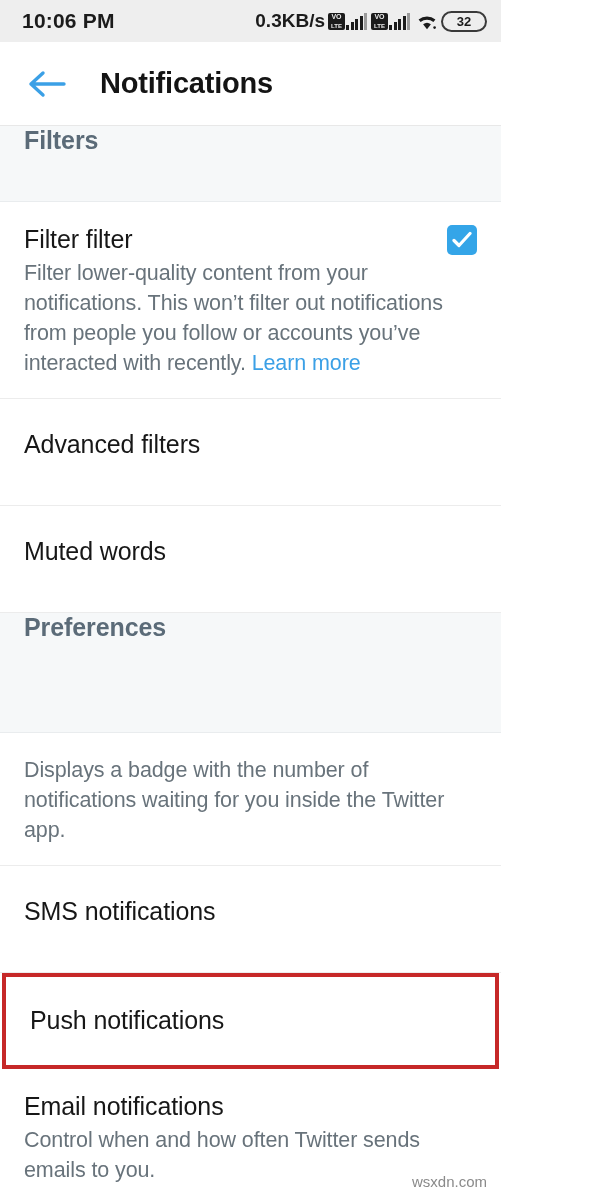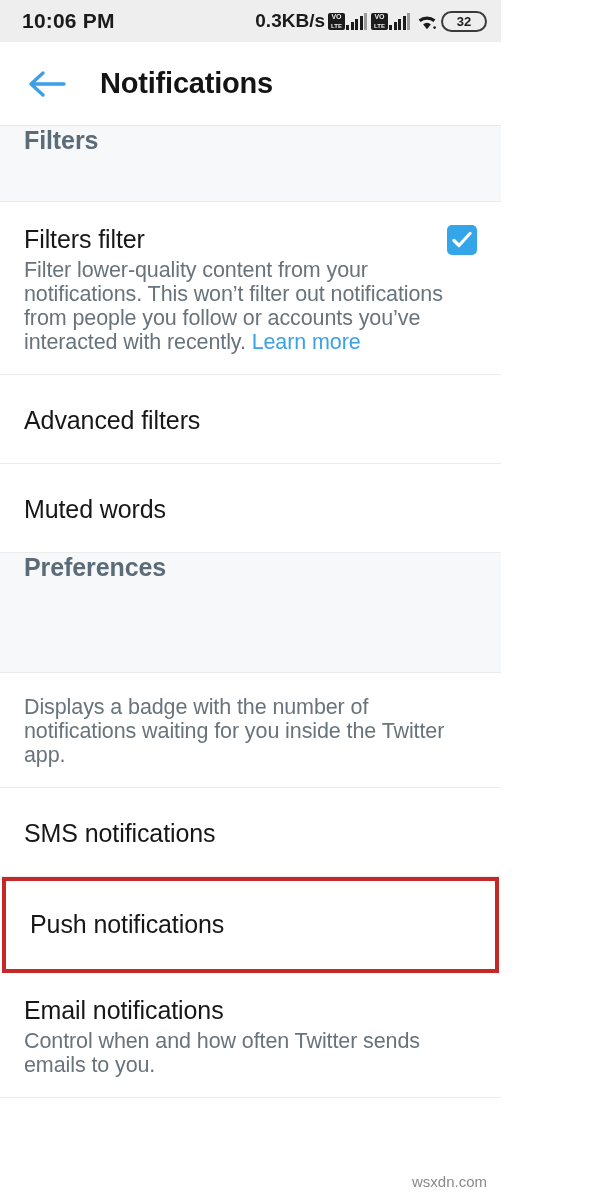--- a/index.html
+++ b/index.html
@@ -163,41 +163,41 @@
   }
   .row-title {
     font-size: 25px;
     color: #171717;
     line-height: 34px;
     letter-spacing: -0.1px;
   }
   .row-desc {
     font-size: 21.5px;
     color: #68737b;
-    line-height: 24px;
+    line-height: 30px;
     margin-top: 2px;
     max-width: 556px;
     letter-spacing: -0.1px;
   }
   .link { color: #3ba0e6; }
 
   .checkbox {
     width: 30px;
     height: 30px;
     background: #34a5e8;
     border-radius: 5px;
     flex: none;
     margin-top: 3px;
     position: relative;
     cursor: pointer;
   }
   .checkbox svg { position: absolute; top: 6px; left: 5px; }
 
   
-  .row.simple { padding-top: 28px; padding-bottom: 26px; }
+  .row.simple { padding-top: 28px; padding-bottom: 44px; }
 
   
   .row.highlight {
     border: 4px solid #c62828;
     border-bottom: 4px solid #c62828;
     margin: 0 2px;
     padding-top: 26px;
     padding-bottom: 28px;
   }
 
@@ -260,21 +260,21 @@
     </div>
     <div class="app-title">Notifications</div>
   </div>
 
   <div class="section-band filters">
     <span class="section-title">Filters</span>
   </div>
 
   <div class="row">
     <div class="row-head">
-      <span class="row-title">Filters filter</span>
+      <span class="row-title">Filter filter</span>
       <span class="checkbox">
         <svg width="20" height="18" viewBox="0 0 20 18">
           <path d="M2 9.5 L7 14.5 L18 2.5" stroke="#ffffff" stroke-width="3.2" fill="none" stroke-linecap="round" stroke-linejoin="round"></path>
         </svg>
       </span>
     </div>
     <div class="row-desc"><span>Filter lower-quality content from your notifications. This won’t filter out notifications from people you follow or accounts you’ve interacted with recently. </span><span class="link">Learn more</span></div>
   </div>
 
   <div class="row simple">

